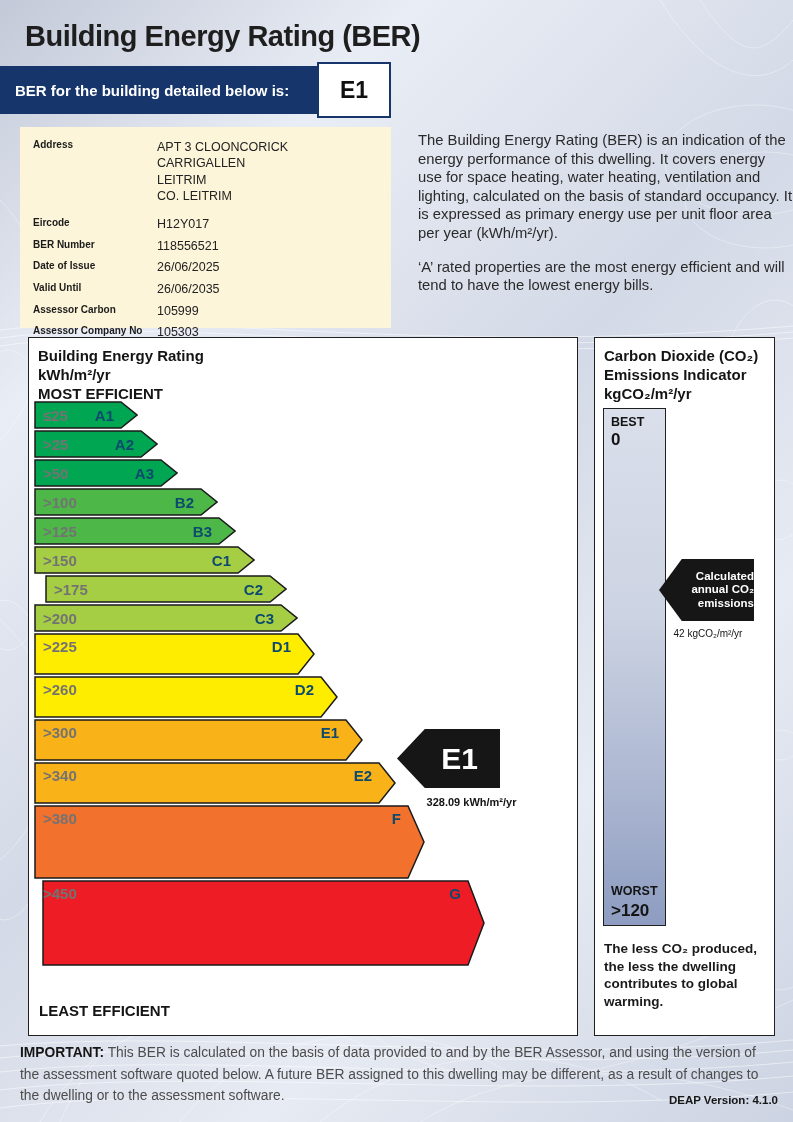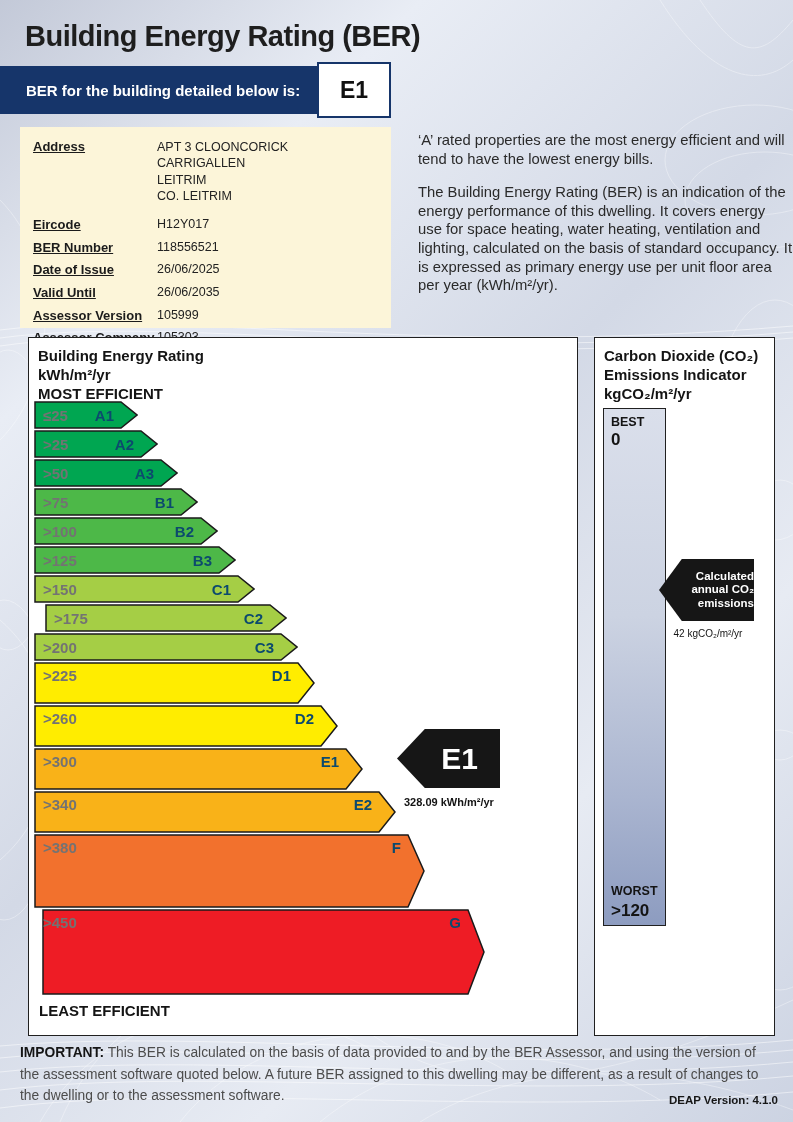--- a/index.html
+++ b/index.html
@@ -3,26 +3,26 @@
 <meta charset="utf-8">
 <style>
   html,body{margin:0;padding:0;}
   body{
     width:793px;height:1122px;position:relative;overflow:hidden;
     font-family:"Liberation Sans","DejaVu Sans",sans-serif;
     background:linear-gradient(135deg,#c3c9d8 0%,#e9edf5 22%,#d3d9e6 48%,#e7ebf3 72%,#ccd3e2 100%);
   }
   .bg-svg{position:absolute;left:0;top:0;z-index:0;}
   .page-title{position:absolute;left:25px;top:20px;font-size:29px;font-weight:bold;color:#1e1e1e;letter-spacing:-0.5px;z-index:1;}
-  .banner-bar{position:absolute;left:0;top:66px;width:317px;height:48px;background:#16356a;display:flex;align-items:center;padding-left:26px;box-sizing:border-box;z-index:1;}
+  .banner-bar{position:absolute;left:0;top:66px;width:317px;height:48px;background:#16356a;display:flex;align-items:center;padding-left:15px;box-sizing:border-box;z-index:1;}
   .banner-label{color:#ffffff;font-size:15px;font-weight:bold;}
   .rating-box{position:absolute;left:317px;top:62px;width:74px;height:56px;background:#ffffff;border:2.5px solid #16356a;box-sizing:border-box;display:flex;align-items:center;justify-content:center;font-size:23px;font-weight:bold;color:#111111;z-index:2;}
   .details{position:absolute;left:20px;top:127px;width:371px;height:201px;background:#fcf5d9;box-sizing:border-box;padding:12px 0 0 13px;z-index:1;}
   .addr{display:flex;}
-  .d-label{width:124px;font-weight:bold;font-size:13px;color:#1b1b1b;flex:none;text-decoration:underline;}
+  .d-label{width:124px;font-weight:bold;font-size:10px;color:#1b1b1b;flex:none;}
   .addr-lines div{font-size:12.5px;line-height:16.3px;color:#222222;}
   #detail-fields{margin-top:13px;}
   .d-row{display:flex;margin-bottom:7.6px;}
   .d-value{font-size:12.5px;color:#222222;}
   .intro{position:absolute;left:418px;top:131px;width:374px;z-index:1;}
   .intro .p{margin:0 0 15px 0;font-size:14.8px;line-height:18.6px;color:#2a2a2a;}
   .panel{position:absolute;top:337px;background:#ffffff;border:1.5px solid #202020;box-sizing:border-box;z-index:1;}
   #main-panel{left:28px;width:550px;height:699px;}
   #co2-panel{left:594px;width:181px;height:699px;}
   .chart-head{position:absolute;left:9px;top:8px;font-size:15px;font-weight:bold;color:#141414;line-height:19px;}
@@ -31,21 +31,21 @@
   .band-row svg{display:block;}
   .band-thresh{position:absolute;left:9px;font-size:15px;font-weight:bold;color:#737373;white-space:nowrap;}
   .band-class{position:absolute;font-size:15px;font-weight:bold;color:#0c4a6e;white-space:nowrap;}
   .mid{top:50%;transform:translateY(-50%);}
   .top{top:5px;}
   .least{position:absolute;left:10px;top:664px;font-size:15px;font-weight:bold;color:#141414;}
   .rating-pointer{position:absolute;left:368px;top:391px;width:103px;height:59px;background:#161616;
     clip-path:polygon(0 50%,27% 0,100% 0,100% 100%,27% 100%);
     display:flex;align-items:center;justify-content:center;padding-left:22px;box-sizing:border-box;}
   .rating-pointer span{color:#ffffff;font-size:30px;font-weight:bold;}
-  .rating-value{position:absolute;left:375px;top:458px;width:135px;text-align:left;font-size:11px;font-weight:bold;color:#141414;white-space:nowrap;}
+  .rating-value{position:absolute;left:375px;top:458px;width:135px;text-align:center;font-size:11px;font-weight:bold;color:#141414;white-space:nowrap;}
   .co2-bar{position:absolute;left:8px;top:70px;width:63px;height:518px;border:1.5px solid #202020;box-sizing:border-box;
     background:linear-gradient(180deg,#dadfeb 0%,#ccd3e2 40%,#aab5d0 75%,#8d9cc0 100%);}
   .co2-best-label{position:absolute;left:7px;top:6px;font-size:12.5px;font-weight:bold;color:#141414;}
   .co2-best-value{position:absolute;left:7px;top:21px;font-size:17px;font-weight:bold;color:#141414;}
   .co2-worst-label{position:absolute;left:7px;bottom:27px;font-size:12.5px;font-weight:bold;color:#141414;}
   .co2-worst-value{position:absolute;left:7px;bottom:4px;font-size:17px;font-weight:bold;color:#141414;}
   .co2-pointer{position:absolute;left:64px;top:221px;width:95px;height:62px;background:#161616;
     clip-path:polygon(0 50%,24% 0,100% 0,100% 100%,24% 100%);
     display:flex;flex-direction:column;justify-content:center;padding-left:16px;box-sizing:border-box;}
   .co2-pointer div{color:#ffffff;font-size:11.5px;font-weight:bold;text-align:right;line-height:13.5px;}
@@ -116,33 +116,33 @@
       </div>
       <div class="d-row">
         <span class="d-label">Date of Issue</span>
         <span class="d-value">26/06/2025</span>
       </div>
       <div class="d-row">
         <span class="d-label">Valid Until</span>
         <span class="d-value">26/06/2035</span>
       </div>
       <div class="d-row">
-        <span class="d-label">Assessor Version</span>
+        <span class="d-label">Assessor Carbon</span>
         <span class="d-value">105999</span>
       </div>
       <div class="d-row">
         <span class="d-label">Assessor Company No</span>
         <span class="d-value">105303</span>
       </div>
     </div>
 </div>
 
 <div class="intro">
+  <div class="p">The Building Energy Rating (BER) is an indication of the energy performance of this dwelling.  It covers energy use for space heating, water heating, ventilation and lighting, calculated on the basis of standard occupancy. It is expressed as primary energy use per unit floor area per year (kWh/m²/yr).</div>
   <div class="p">‘A’ rated properties are the most energy efficient and will tend to have the lowest energy bills.</div>
-  <div class="p">The Building Energy Rating (BER) is an indication of the energy performance of this dwelling.  It covers energy use for space heating, water heating, ventilation and lighting, calculated on the basis of standard occupancy. It is expressed as primary energy use per unit floor area per year (kWh/m²/yr).</div>
 </div>
 
 <div class="panel" id="main-panel">
   <div class="chart-head">
     <div>Building Energy Rating</div>
     <div>kWh/m²/yr</div>
     <div>MOST EFFICIENT</div>
   </div>
   <div id="bands">
       <div class="band-row" style="width: 104px; height: 28px;">
@@ -159,27 +159,20 @@
         <span class="band-thresh mid">&gt;25</span>
         <span class="band-class mid" style="right: 24px;">A2</span>
       </div>
       <div class="band-row" style="width: 144px; height: 28px;">
         <svg width="144" height="28">
           <polygon points="1,1 127,1 143,14 127,27 1,27" fill="#00a651" stroke="#1a1a1a" stroke-width="1.5"></polygon>
         </svg>
         <span class="band-thresh mid">&gt;50</span>
         <span class="band-class mid" style="right: 24px;">A3</span>
       </div>
-      <div class="band-row" style="width: 164px; height: 28px;">
-        <svg width="164" height="28">
-          <polygon points="1,1 147,1 163,14 147,27 1,27" fill="#4db848" stroke="#1a1a1a" stroke-width="1.5"></polygon>
-        </svg>
-        <span class="band-thresh mid">&gt;75</span>
-        <span class="band-class mid" style="right: 24px;">B1</span>
-      </div>
       <div class="band-row" style="width: 184px; height: 28px;">
         <svg width="184" height="28">
           <polygon points="1,1 167,1 183,14 167,27 1,27" fill="#4db848" stroke="#1a1a1a" stroke-width="1.5"></polygon>
         </svg>
         <span class="band-thresh mid">&gt;100</span>
         <span class="band-class mid" style="right: 24px;">B2</span>
       </div>
       <div class="band-row" style="width: 202px; height: 28px;">
         <svg width="202" height="28">
           <polygon points="1,1 185,1 201,14 185,27 1,27" fill="#4db848" stroke="#1a1a1a" stroke-width="1.5"></polygon>
@@ -269,18 +262,19 @@
     <span class="co2-best-value">0</span>
     <span class="co2-worst-label">WORST</span>
     <span class="co2-worst-value">&gt;120</span>
   </div>
   <div class="co2-pointer">
       <div>Calculated</div>
       <div>annual CO₂</div>
       <div>emissions</div>
     </div>
   <div class="co2-value">42 kgCO₂/m²/yr</div>
+  <div class="co2-caption">The less CO₂ produced, the less the dwelling contributes to global warming.</div>
 </div>
 
 <div class="footer-note">
   <span class="imp">IMPORTANT:</span><span> This BER is calculated on the basis of data provided to and by the BER Assessor, and using the version of the assessment software quoted below.  A future BER assigned to this dwelling may be different, as a result of changes to the dwelling or to the assessment software.</span>
 </div>
 <div class="deap">DEAP Version: 4.1.0</div>
 
 </body></html>

